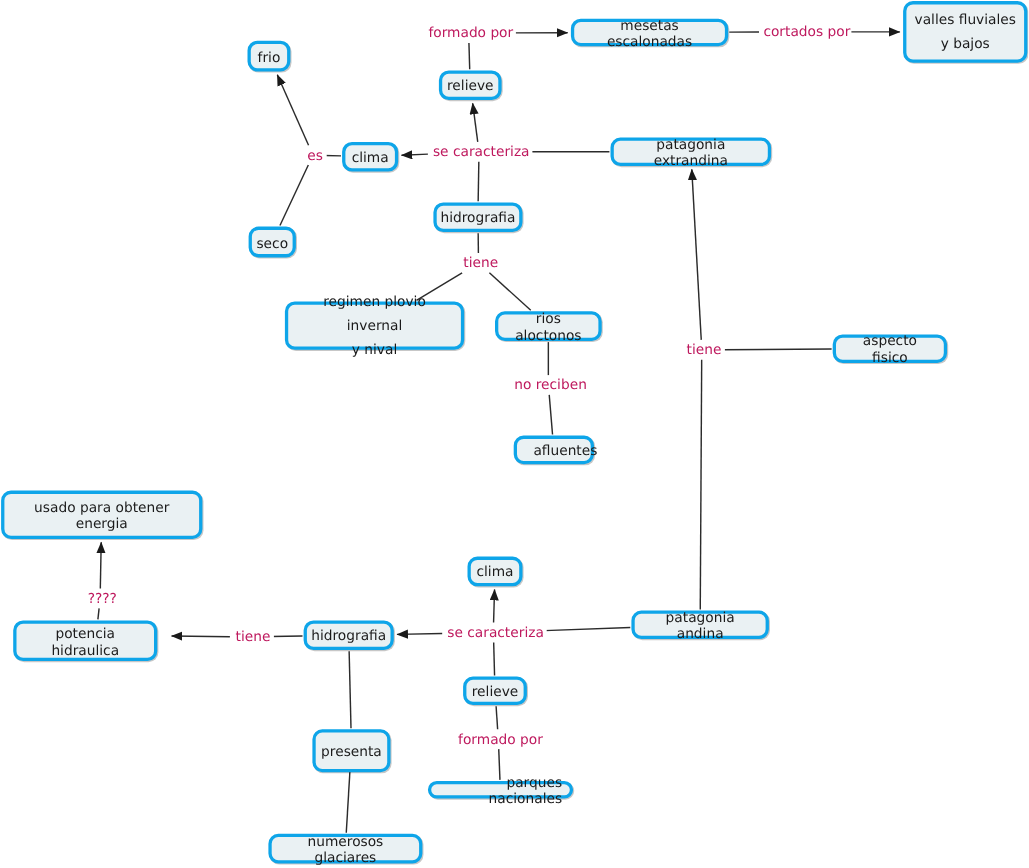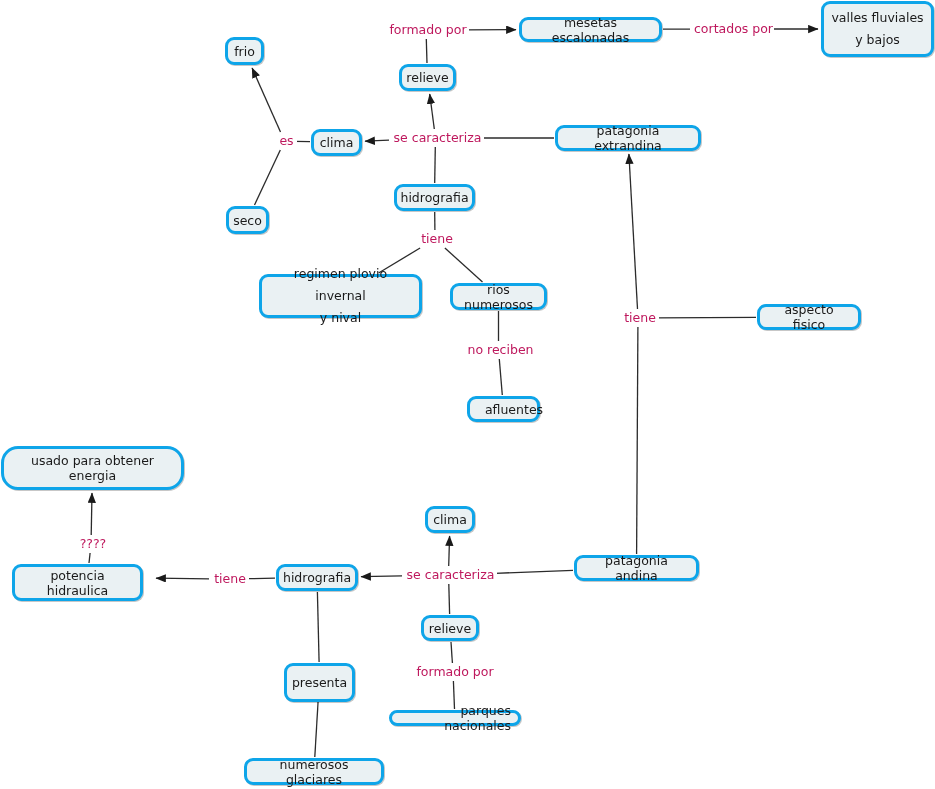--- a/index.html
+++ b/index.html
@@ -108,24 +108,24 @@
       <div class="node two-line" style="left: 821px; top: 1px; width: 113px; height: 56px;">valles fluviales
 y bajos</div>
       <div class="node" style="left: 519px; top: 17px; width: 143px; height: 25px;">mesetas escalonadas</div>
       <div class="node" style="left: 399px; top: 64px; width: 57px; height: 27px;">relieve</div>
       <div class="node" style="left: 311px; top: 129px; width: 51px; height: 27px;">clima</div>
       <div class="node" style="left: 555px; top: 125px; width: 146px; height: 26px;">patagonia extrandina</div>
       <div class="node" style="left: 394px; top: 184px; width: 81px; height: 27px;">hidrografia</div>
       <div class="node" style="left: 226px; top: 206px; width: 43px; height: 28px;">seco</div>
       <div class="node two-line" style="left: 259px; top: 274px; width: 163px; height: 44px;">regimen plovio invernal
 y  nival</div>
-      <div class="node" style="left: 450px; top: 283px; width: 97px; height: 27px;">rios numerosos</div>
+      <div class="node" style="left: 450px; top: 283px; width: 97px; height: 27px;">rios aloctonos</div>
       <div class="node" style="left: 757px; top: 304px; width: 104px; height: 26px;">aspecto fisico</div>
       <div class="node" style="left: 467px; top: 396px; width: 73px; height: 26px; padding-left: 28px;">afluentes</div>
-      <div class="node" style="left: 1px; top: 446px; width: 183px; height: 44px; border-radius: 17px;">usado para obtener energia</div>
+      <div class="node" style="left: 1px; top: 446px; width: 183px; height: 44px;">usado para obtener energia</div>
       <div class="node" style="left: 425px; top: 506px; width: 50px; height: 27px;">clima</div>
       <div class="node" style="left: 12px; top: 564px; width: 131px; height: 37px;">potencia hidraulica</div>
       <div class="node" style="left: 276px; top: 564px; width: 82px; height: 27px;">hidrografia</div>
       <div class="node" style="left: 574px; top: 555px; width: 125px; height: 26px;">patagonia andina</div>
       <div class="node" style="left: 421px; top: 615px; width: 58px; height: 26px;">relieve</div>
       <div class="node" style="left: 284px; top: 663px; width: 71px; height: 39px;">presenta</div>
       <div class="node" style="left: 389px; top: 710px; width: 132px; height: 16px; text-align: right;">parques nacionales</div>
       <div class="node" style="left: 244px; top: 758px; width: 140px; height: 27px;">numerosos glaciares</div>
     </div>
   <div id="labels-group">

